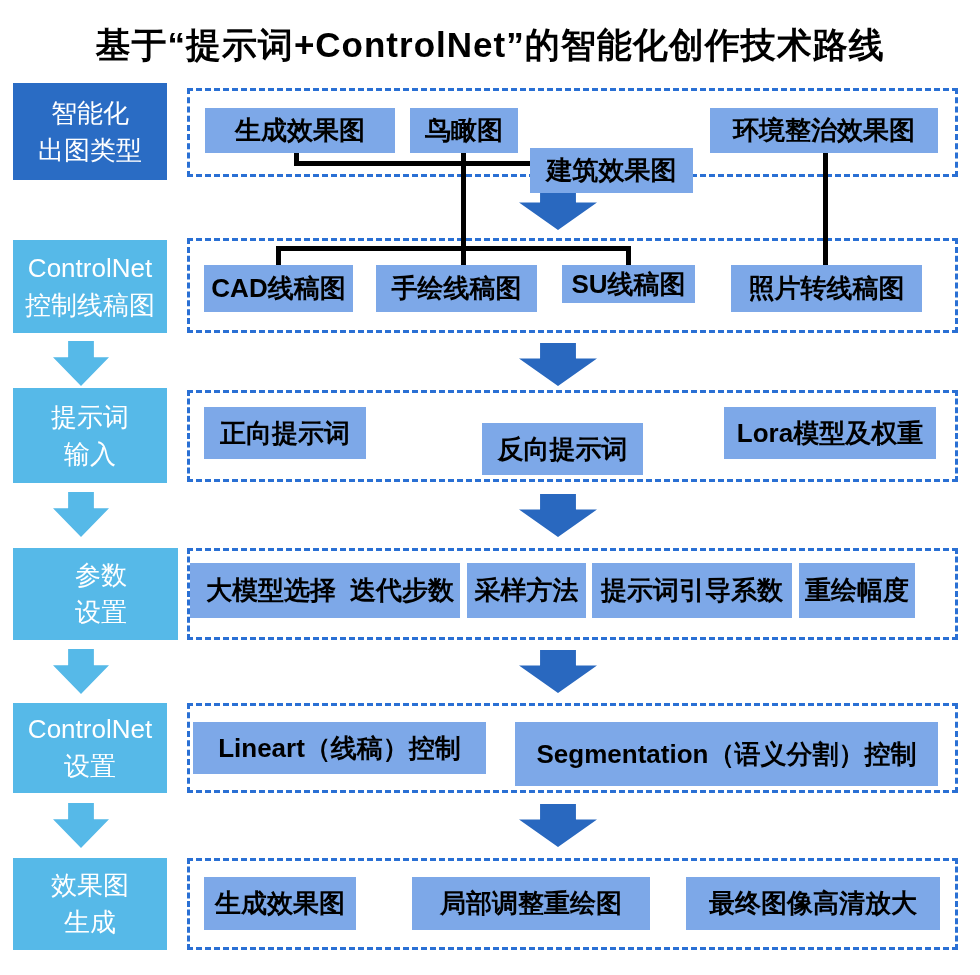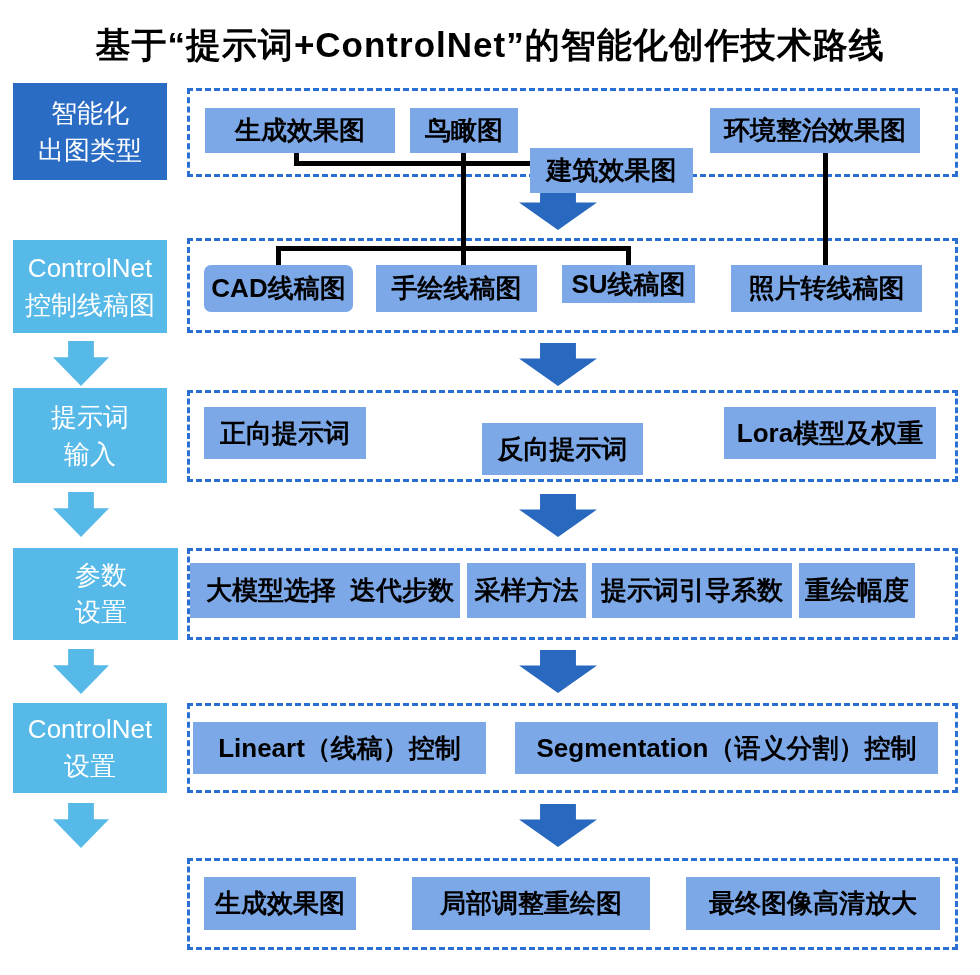--- a/index.html
+++ b/index.html
@@ -56,20 +56,24 @@
     <span>输入</span>
   </div>
   <div class="stage-label light" style="top:548px;height:92px;padding-left:11px;">
     <span>参数</span>
     <span>设置</span>
   </div>
   <div class="stage-label light" style="top:703px;height:90px;">
     <span>ControlNet</span>
     <span>设置</span>
   </div>
+  <div class="stage-label light" style="top:858px;height:92px;">
+    <span>效果图</span>
+    <span>生成</span>
+  </div>
 
   <div class="arrow light" style="top:341px;"></div>
   <div class="arrow light" style="top:492px;"></div>
   <div class="arrow light" style="top:649px;"></div>
   <div class="arrow light" style="top:803px;"></div>
 
   <div class="dashed-container" style="top:88px;height:89px;"></div>
   <div class="dashed-container" style="top:238px;height:95px;"></div>
   <div class="dashed-container" style="top:390px;height:92px;"></div>
   <div class="dashed-container" style="top:548px;height:92px;"></div>
@@ -87,37 +91,37 @@
   <div class="line" style="left:606px;top:152px;width:5px;height:13px;"></div>
   <div class="line" style="left:461px;top:152px;width:5px;height:116px;"></div>
   <div class="line" style="left:276px;top:246px;width:355px;height:5px;"></div>
   <div class="line" style="left:276px;top:249px;width:5px;height:18px;"></div>
   <div class="line" style="left:626px;top:249px;width:5px;height:18px;"></div>
   <div class="line" style="left:823px;top:152px;width:5px;height:116px;"></div>
 
   <div class="node" style="left:205px;top:108px;width:190px;height:45px;">生成效果图</div>
   <div class="node" style="left:410px;top:108px;width:108px;height:45px;">鸟瞰图</div>
   <div class="node" style="left:530px;top:108px;width:163px;height:45px;margin-top:40px;">建筑效果图</div>
-  <div class="node" style="left:710px;top:108px;width:210px;height:45px;">环境整治效果图</div>
+  <div class="node" style="left:710px;top:108px;width:228px;height:45px;">环境整治效果图</div>
 
-  <div class="node" style="left:204px;top:265px;width:149px;height:47px;border-radius:7px;">CAD线稿图</div>
+  <div class="node" style="left:204px;top:265px;width:149px;height:47px;">CAD线稿图</div>
   <div class="node" style="left:376px;top:265px;width:161px;height:47px;">手绘线稿图</div>
   <div class="node" style="left:562px;top:265px;width:133px;height:38px;">SU线稿图</div>
   <div class="node" style="left:731px;top:265px;width:191px;height:47px;">照片转线稿图</div>
 
   <div class="node" style="left:204px;top:407px;width:162px;height:52px;">正向提示词</div>
   <div class="node" style="left:482px;top:407px;width:161px;height:52px;margin-top:16px;">反向提示词</div>
   <div class="node" style="left:724px;top:407px;width:212px;height:52px;">Lora模型及权重</div>
 
   <div class="node" style="left:190px;top:563px;width:146px;height:55px;padding-left:8px;">大模型选择</div>
   <div class="node" style="left:344px;top:563px;width:116px;height:55px;">迭代步数</div>
   <div class="node" style="left:467px;top:563px;width:119px;height:55px;">采样方法</div>
   <div class="node" style="left:592px;top:563px;width:200px;height:55px;">提示词引导系数</div>
   <div class="node" style="left:799px;top:563px;width:116px;height:55px;">重绘幅度</div>
 
   <div class="node" style="left:193px;top:722px;width:293px;height:52px;">Lineart（线稿）控制</div>
-  <div class="node" style="left:515px;top:722px;width:423px;height:52px;">Segmentation（语义分割）控制</div>
+  <div class="node" style="left:515px;top:722px;width:423px;height:64px;">Segmentation（语义分割）控制</div>
 
   <div class="node" style="left:204px;top:877px;width:152px;height:53px;">生成效果图</div>
   <div class="node" style="left:412px;top:877px;width:238px;height:53px;">局部调整重绘图</div>
   <div class="node" style="left:686px;top:877px;width:254px;height:53px;">最终图像高清放大</div>
 
 </div>
 
 </body></html>

